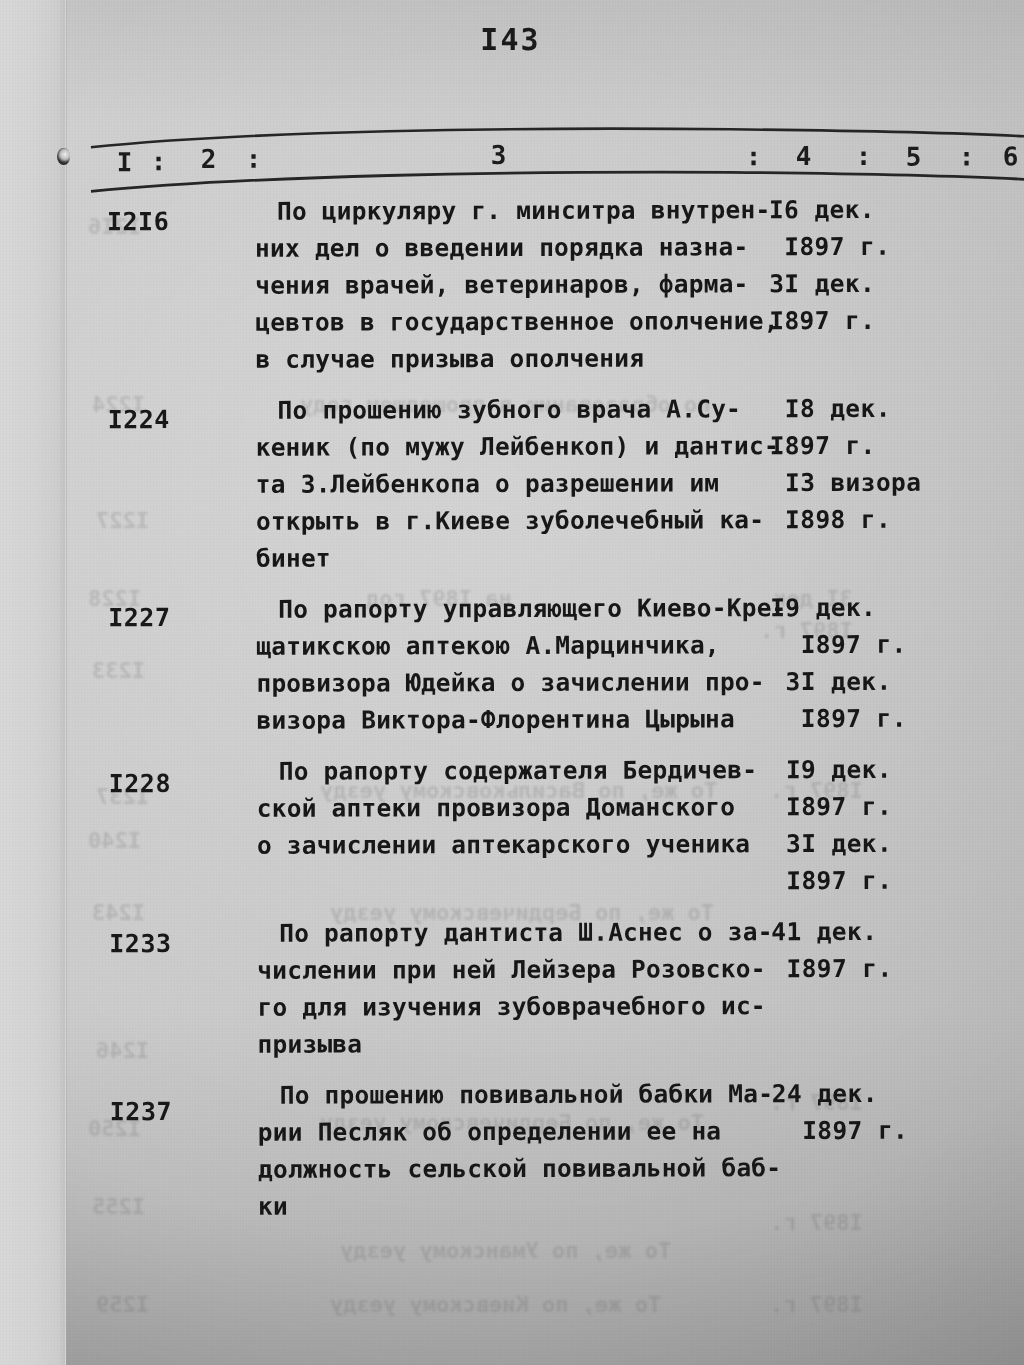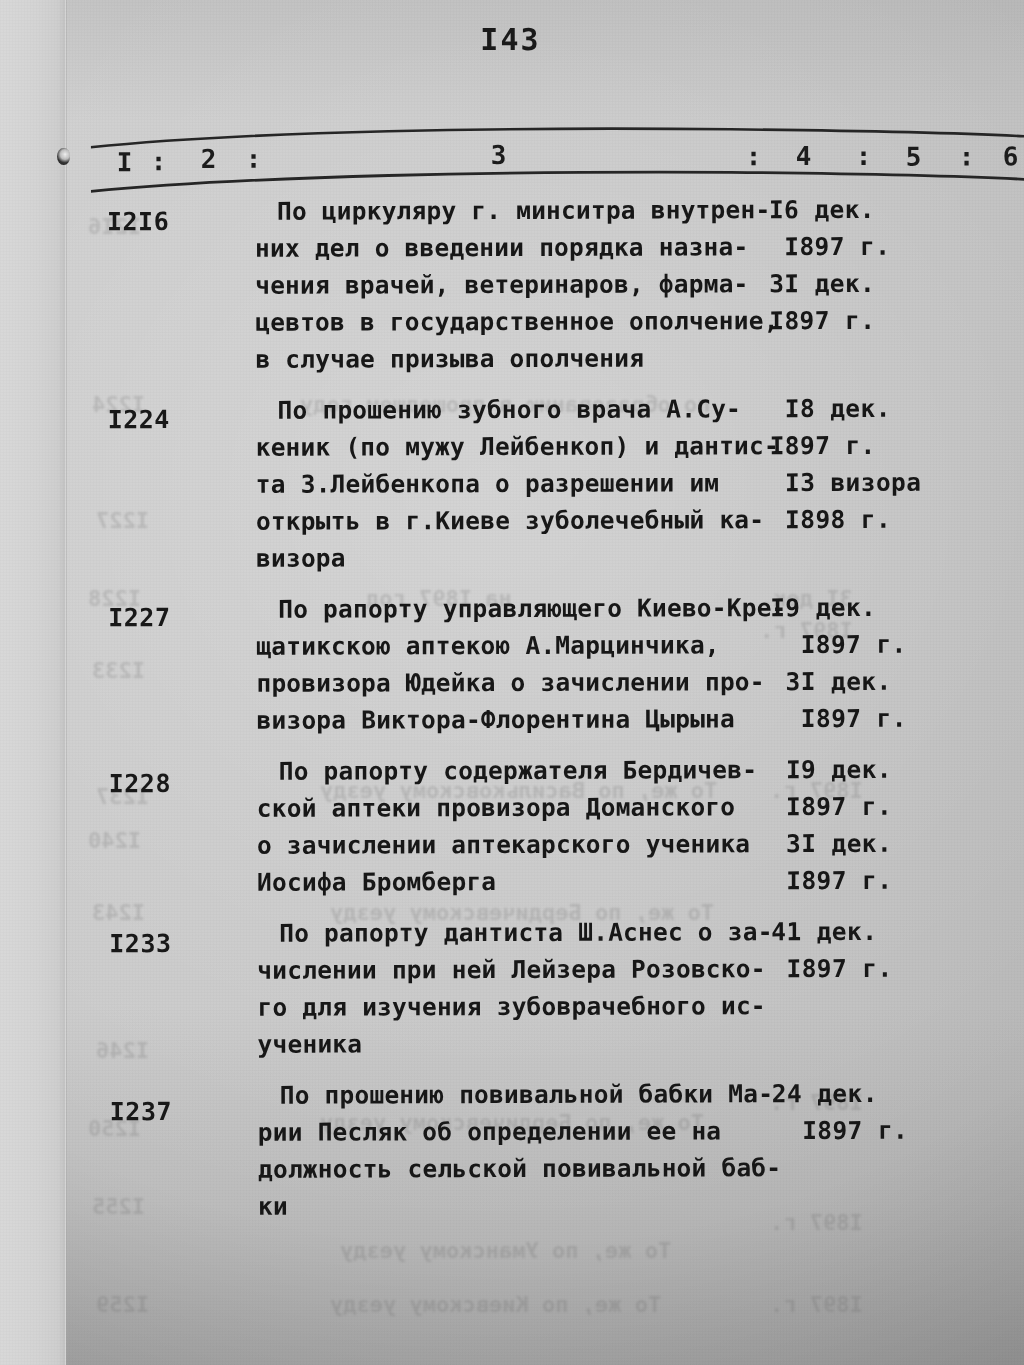--- a/index.html
+++ b/index.html
@@ -355,21 +355,21 @@
             </div>
             <div class="line">
               <span class="txt">та З.Лейбенкопа о разрешении им</span>
               <span class="date"> I3 визора</span>
             </div>
             <div class="line">
               <span class="txt">открыть в г.Киеве зуболечебный ка-</span>
               <span class="date"> I898 г.</span>
             </div>
             <div class="line">
-              <span class="txt">визора</span>
+              <span class="txt">бинет</span>
               <span class="date"></span>
             </div>
           </div>
         </div>
         <div class="entry e2">
           <div class="entry-num">I227</div>
           <div class="lines">
             <div class="line indent">
               <span class="txt">По рапорту управляющего Киево-Кре-</span>
               <span class="date">I9 дек.</span>
@@ -397,42 +397,41 @@
             </div>
             <div class="line">
               <span class="txt">ской аптеки провизора Доманского</span>
               <span class="date"> I897 г.</span>
             </div>
             <div class="line">
               <span class="txt">о зачислении аптекарского ученика</span>
               <span class="date"> 3I дек.</span>
             </div>
             <div class="line">
-              <span class="txt">Иосифа Бромберга</span>
               <span class="date"> I897 г.</span>
             </div>
           </div>
         </div>
         <div class="entry e4">
           <div class="entry-num">I233</div>
           <div class="lines">
             <div class="line indent">
               <span class="txt">По рапорту дантиста Ш.Аснес о за-</span>
               <span class="date">41 дек.</span>
             </div>
             <div class="line">
               <span class="txt">числении при ней Лейзера Розовско-</span>
               <span class="date"> I897 г.</span>
             </div>
             <div class="line">
               <span class="txt">го для изучения зубоврачебного ис-</span>
               <span class="date"></span>
             </div>
             <div class="line">
-              <span class="txt">ученика</span>
+              <span class="txt">призыва</span>
               <span class="date"></span>
             </div>
           </div>
         </div>
         <div class="entry e5">
           <div class="entry-num">I237</div>
           <div class="lines">
             <div class="line indent">
               <span class="txt">По прошению повивальной бабки Ма-</span>
               <span class="date">24 дек.</span>

